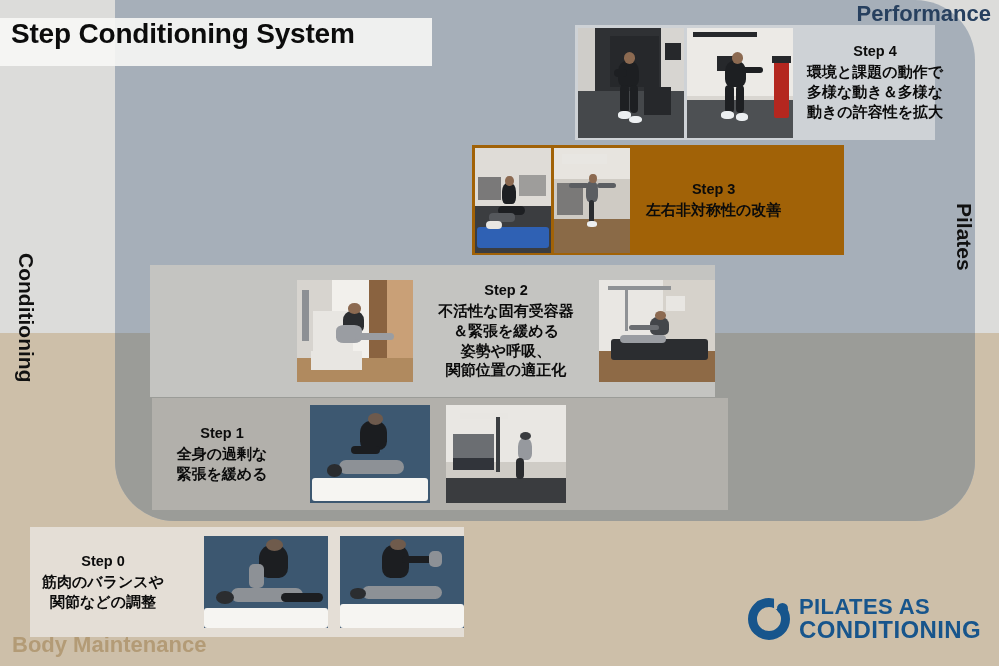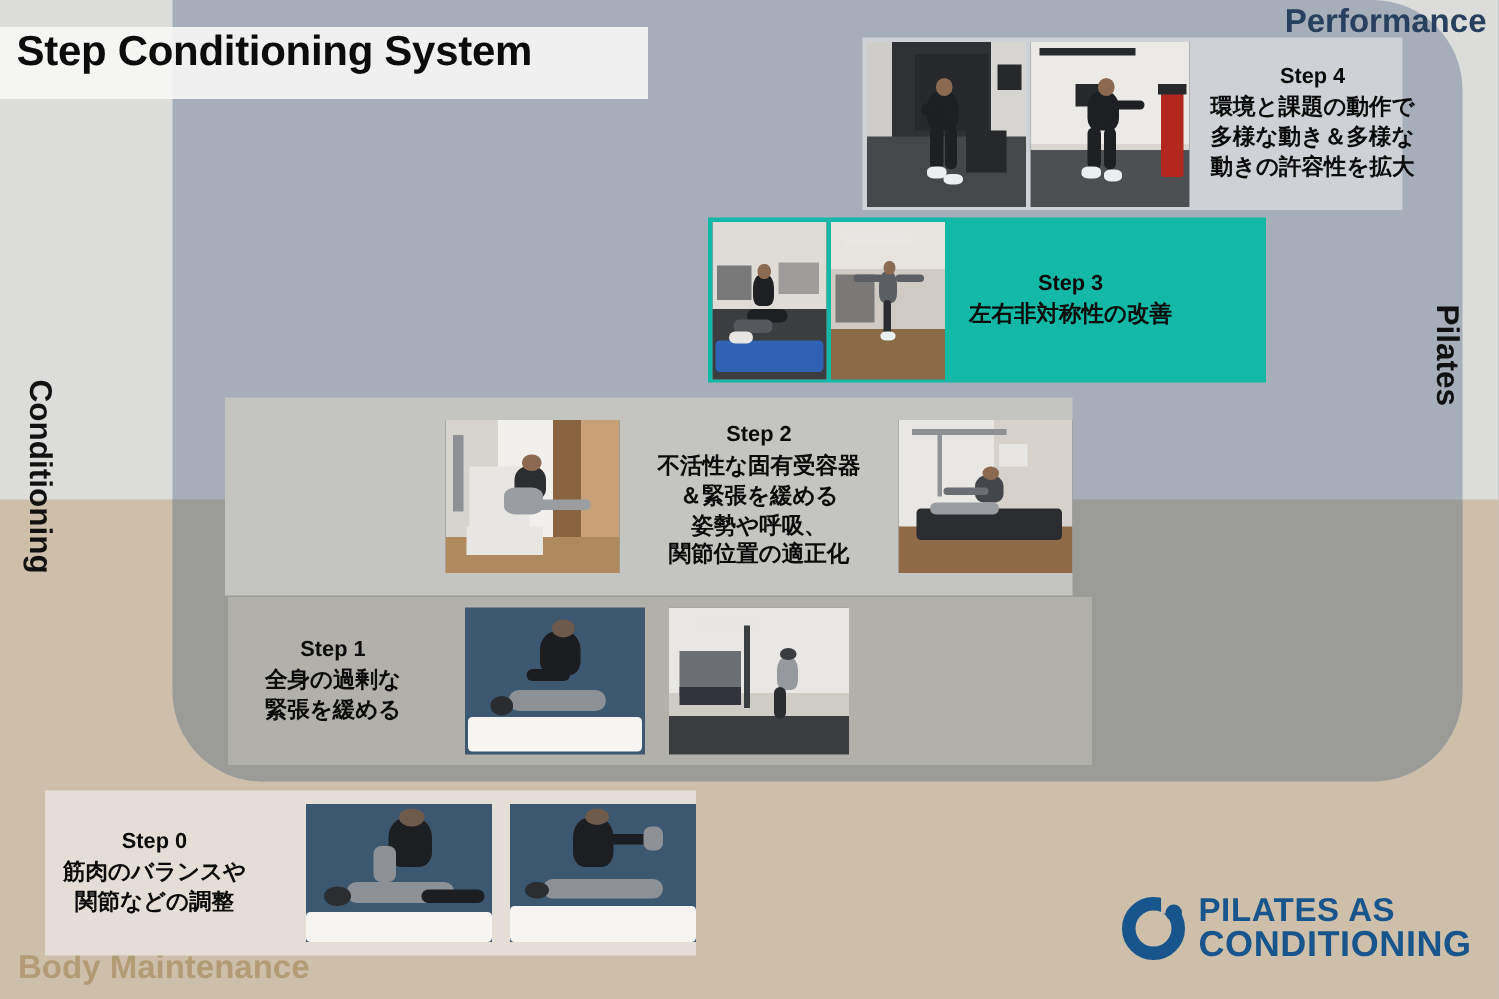--- a/index.html
+++ b/index.html
@@ -72,21 +72,21 @@
   .photo { position:relative; overflow:hidden; background:#6d7278; flex:none; }
 
   
   #card-step4 { left:575px; top:25px; width:360px; height:115px;
                 background:#ced2d6; }
   #card-step4 .photo { width:106px; height:110px; margin-left:3px; }
   #card-step4 .card-text { width:auto; padding:0 10px 0 14px; }
 
   
   #card-step3 { left:472px; top:145px; width:372px; height:110px;
-                background:#14b8a6; }
+                background:#a16207; }
   #card-step3 .photo { width:76px; height:105px; margin-left:3px; }
   #card-step3 .card-text { padding:0 14px 0 16px; }
 
   
   #card-step2 { left:150px; top:265px; width:565px; height:132px;
                 background:#c4c4c1; }
   #card-step2 .photo { width:116px; height:102px; }
   #card-step2 .card-text { width:222px; }
 
   

